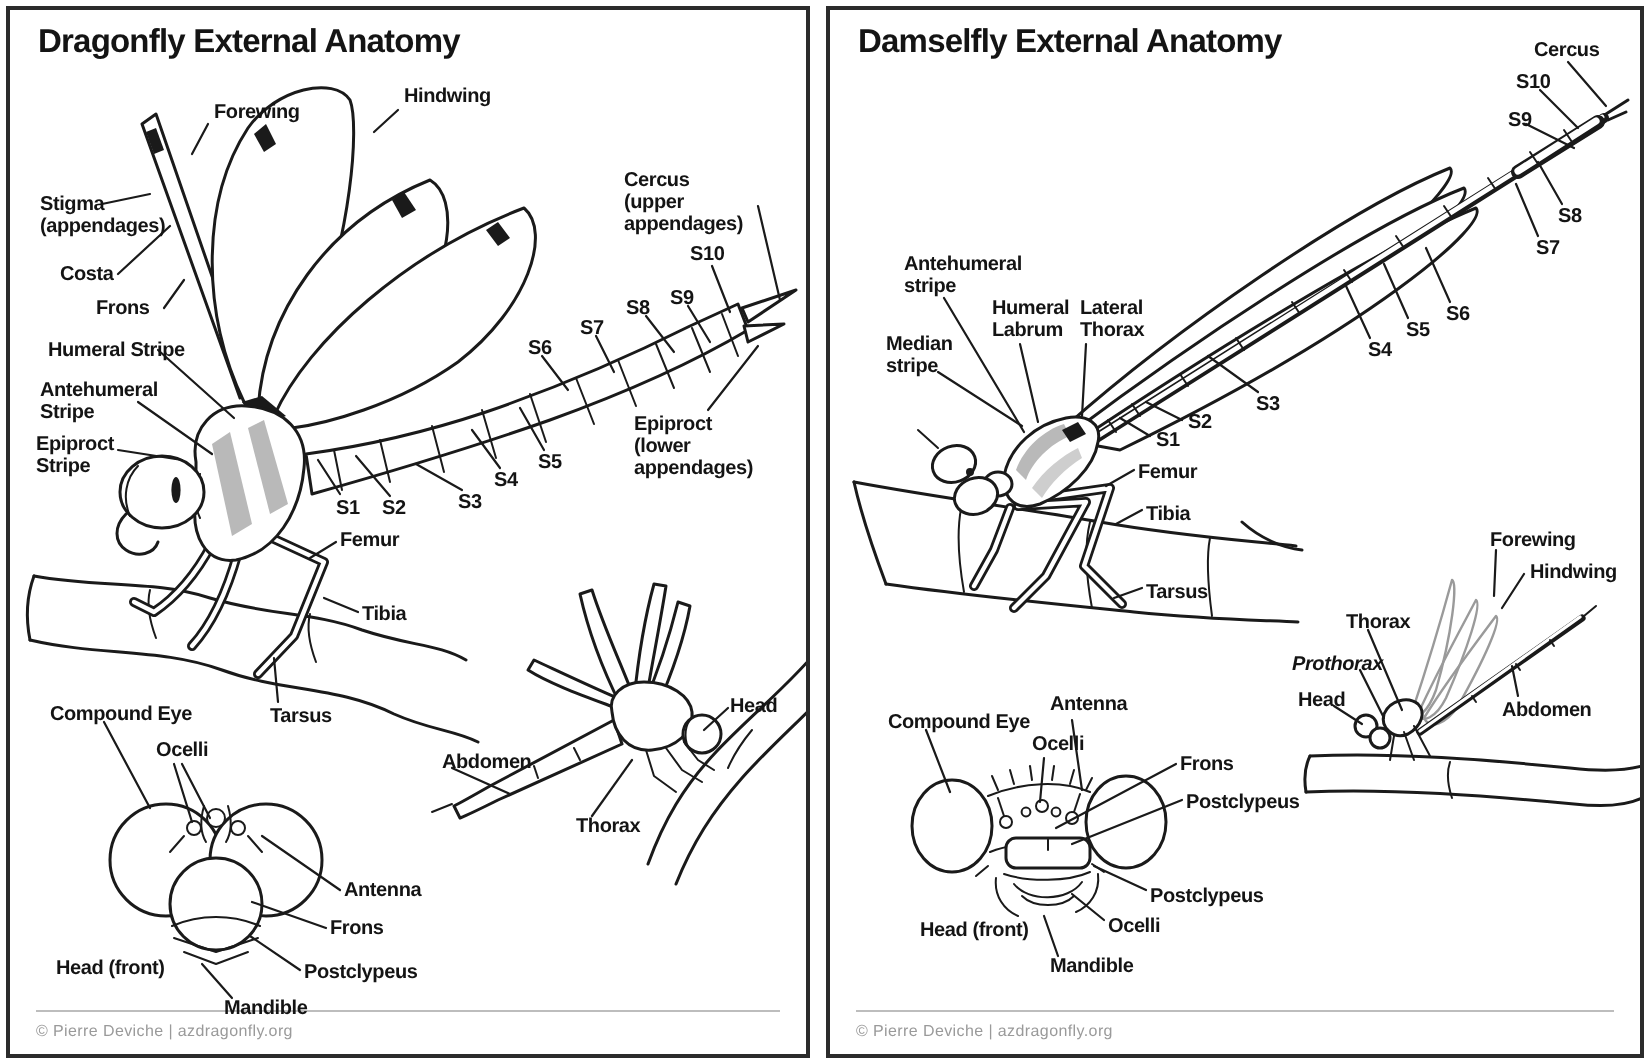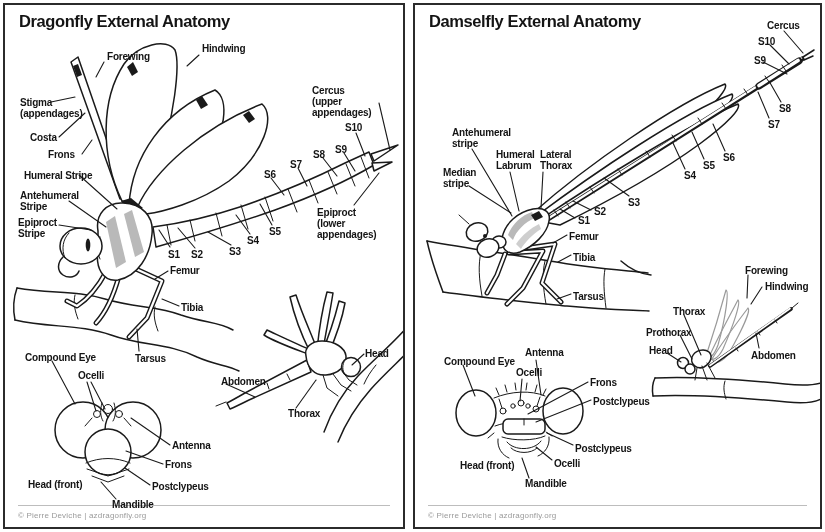--- a/index.html
+++ b/index.html
@@ -379,16 +379,16 @@
     <div class="lbl" style="left: 101px; top: 362px;">Ocelli</div>
     <div class="lbl" style="left: 175px; top: 372px;">Frons</div>
     <div class="lbl" style="left: 178px; top: 391px;">Postclypeus</div>
     <div class="lbl" style="left: 160px; top: 438px;">Postclypeus</div>
     <div class="lbl" style="left: 139px; top: 453px;">Ocelli</div>
     <div class="lbl" style="left: 45px; top: 455px;">Head (front)</div>
     <div class="lbl" style="left: 110px; top: 473px;">Mandible</div>
     <div class="lbl" style="left: 330px; top: 260px;">Forewing</div>
     <div class="lbl" style="left: 350px; top: 276px;">Hindwing</div>
     <div class="lbl" style="left: 258px; top: 301px;">Thorax</div>
-    <div class="lbl" style="left: 231px; top: 322px;">Prothorax</div>
+    <div class="lbl" style="left: 231px; top: 322px; font-style: italic;">Prothorax</div>
     <div class="lbl" style="left: 234px; top: 340px;">Head</div>
     <div class="lbl" style="left: 336px; top: 345px;">Abdomen</div>
   </div>
 
 </body></html>

